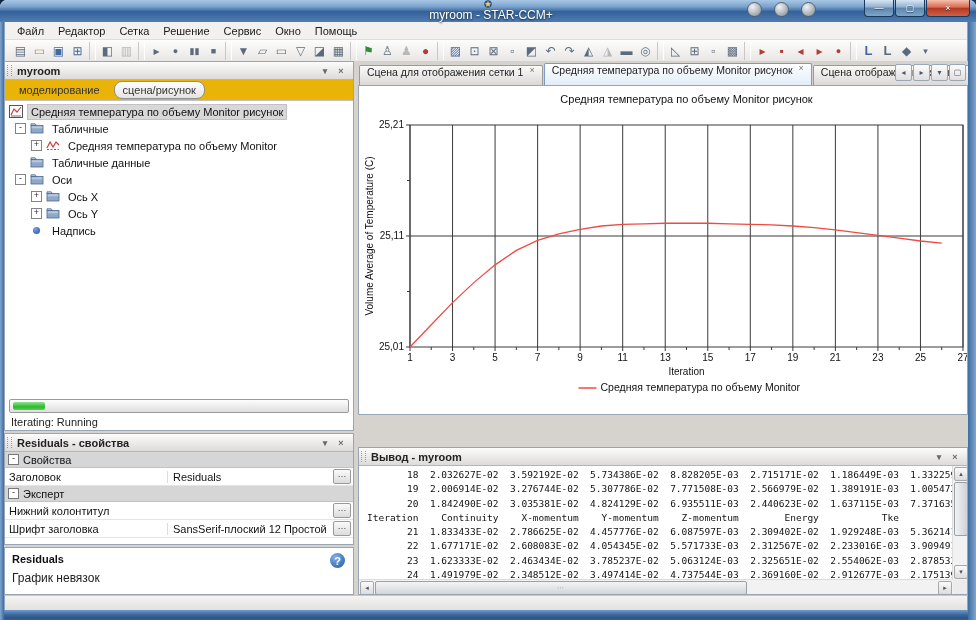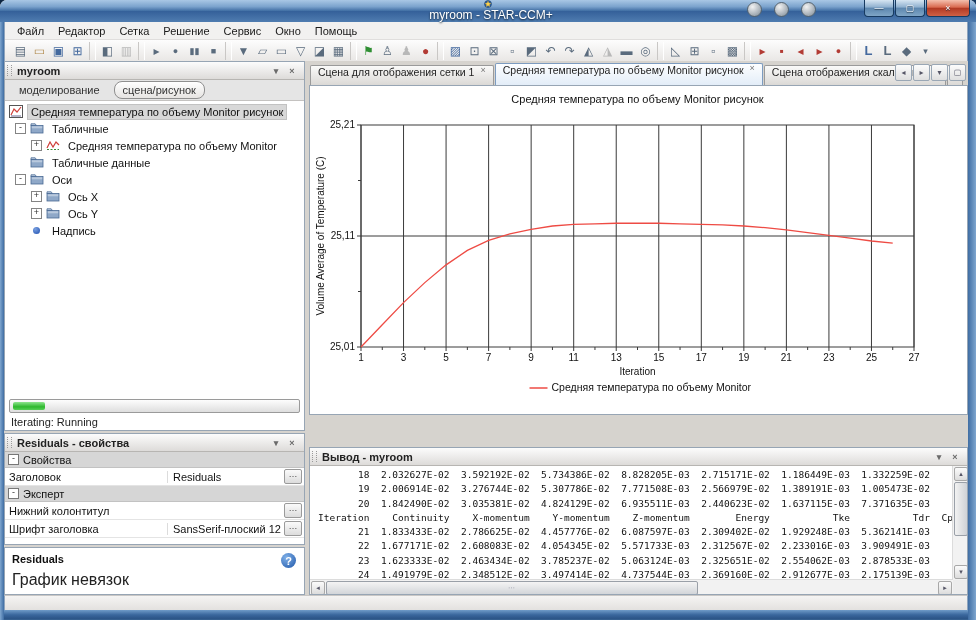--- a/index.html
+++ b/index.html
@@ -29,35 +29,35 @@
   .menuitem{padding:1px 6px;border-radius:2px;}
   .toolbar{height:21px;display:flex;align-items:center;padding-left:6px;
     background:linear-gradient(180deg,#fdfdfd,#e9e7e5);}
   .tbi{width:19px;height:18px;display:flex;align-items:center;justify-content:center;
     color:#5a6b7d;font-size:12px;line-height:12px;border-radius:2px;}
   .tbi.c-b{color:#44699e}.tbi.c-r{color:#b23b34}.tbi.c-gr{color:#2f8f33}
   .tbi.c-y{color:#b0894a}.tbi.dim{color:#b8b8b8}.tbi.sm{font-size:9px}.tbi.bold{font-weight:bold;font-size:13px}
   .tbi.tsep{width:5px;margin:0 2px;border-left:1px solid #c9c7c5;border-right:1px solid #ffffff;border-radius:0;}
   
   .main{margin:0 8px 0 4px;height:534px;display:flex;background:#d6d3ce;}
-  .leftcol{width:301px;display:flex;flex-direction:column;}
+  .leftcol{width:350px;display:flex;flex-direction:column;}
   .vsplit{width:4px;background:#d6d3ce;}
   .rightcol{flex:1;display:flex;flex-direction:column;min-width:0;}
   .panel{background:#fff;border:1px solid #97a5b4;display:flex;flex-direction:column;overflow:hidden;}
   .phead{height:17px;flex:0 0 17px;display:flex;align-items:center;padding:0 4px 0 2px;
     background:linear-gradient(180deg,#fcfcfc,#dddbd9);border-bottom:1px solid #b7b5b2;
     font-size:11px;font-weight:bold;color:#222;}
   .grip{width:3px;height:11px;border-left:1px dotted #9a9a9a;border-right:1px dotted #9a9a9a;margin-right:5px;}
   .phead .spacer{flex:1;}
   .hicon{width:14px;height:13px;display:flex;align-items:center;justify-content:center;
     color:#6a6a6a;font-size:9px;border:1px solid transparent;border-radius:2px;}
   
   .explorer{height:368px;flex:0 0 368px;}
   .exptabs{height:20px;flex:0 0 20px;display:flex;align-items:center;gap:6px;
-    padding:0 6px;background:#e5e5e5;border-bottom:1px solid #c4c2c0;font-size:11px;}
+    padding:0 6px;background:#eab308;border-bottom:1px solid #c4c2c0;font-size:11px;}
   .etab{padding:2px 8px;color:#333;}
   .etab.raised{background:linear-gradient(180deg,#ffffff,#e6e4e2);border:1px solid #8f8f8f;border-radius:8px;}
   .tree{flex:1;background:#fff;overflow:hidden;padding-top:2px;}
   .trow{height:17px;display:flex;align-items:center;gap:4px;padding-left:10px;font-size:11px;color:#111;}
   .trow.root{padding-left:4px;}
   .trow.ind{padding-left:26px;}
   .trow.sel .tlabel{background:#d8d8d8;outline:1px solid #c2c2c2;}
   .texp{width:9px;height:9px;flex:0 0 9px;border:1px solid #848484;background:#fff;
     font-size:9px;line-height:7px;text-align:center;color:#333;}
   .trow.noexp .texp, .texp:empty{visibility:hidden;}
@@ -80,21 +80,21 @@
     background:#d6d6d6;border-bottom:1px solid #c2c2c2;font-size:11px;color:#111;}
   .secbox{width:9px;height:9px;border:1px solid #777;background:#fff;font-size:9px;line-height:7px;text-align:center;color:#333;}
   .prow{height:17px;flex:0 0 17px;display:flex;align-items:center;border-bottom:1px solid #e4e4e4;font-size:11px;}
   .plabel{width:158px;flex:0 0 158px;padding-left:4px;color:#111;white-space:nowrap;overflow:hidden;}
   .pvalue{flex:1;border-left:1px solid #dcdcdc;padding-left:5px;color:#111;white-space:nowrap;overflow:hidden;}
   .pbtn{width:16px;height:13px;flex:0 0 16px;margin-right:2px;border:1px solid #9a9a9a;border-radius:2px;
     background:linear-gradient(180deg,#fafafa,#dcdcdc);font-size:9px;line-height:9px;text-align:center;color:#444;}
   
   .helppanel{flex:1;margin-top:2px;padding:5px 7px;position:relative;}
   .helptitle{font-size:11px;font-weight:bold;color:#111;}
-  .helpbody{font-size:16px;color:#222;margin-top:6px;}
+  .helpbody{font-size:12px;color:#222;margin-top:6px;}
   .helpicon{position:absolute;right:8px;top:5px;width:15px;height:15px;border-radius:50%;
     background:radial-gradient(circle at 35% 30%,#7fb0e8,#1f56a8);color:#fff;font-size:11px;font-weight:bold;
     display:flex;align-items:center;justify-content:center;}
   
   .tabstrip{height:24px;flex:0 0 24px;position:relative;display:flex;align-items:flex-end;
     background:#d6d3ce;padding-left:1px;}
   .dtab{height:19px;display:flex;align-items:flex-start;gap:6px;padding:0 7px;margin-right:1px;
     font-size:10.5px;color:#222;background:linear-gradient(180deg,#fafaf9,#dbd9d6);
     border:1px solid #9a9a9a;border-bottom:none;border-radius:2px 2px 0 0;white-space:nowrap;}
   .dtab.active{height:21px;background:linear-gradient(180deg,#fdfeff,#e3edf8);border-color:#7d9cc0;}

